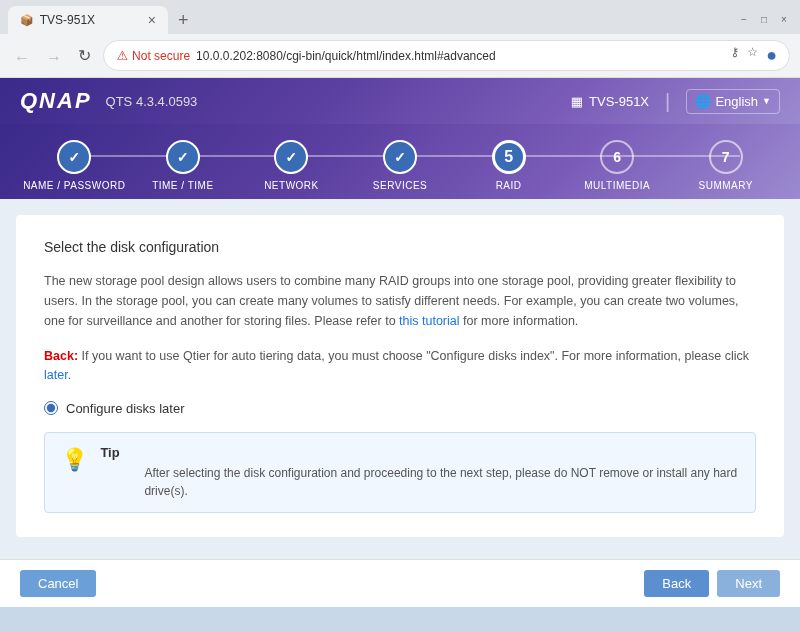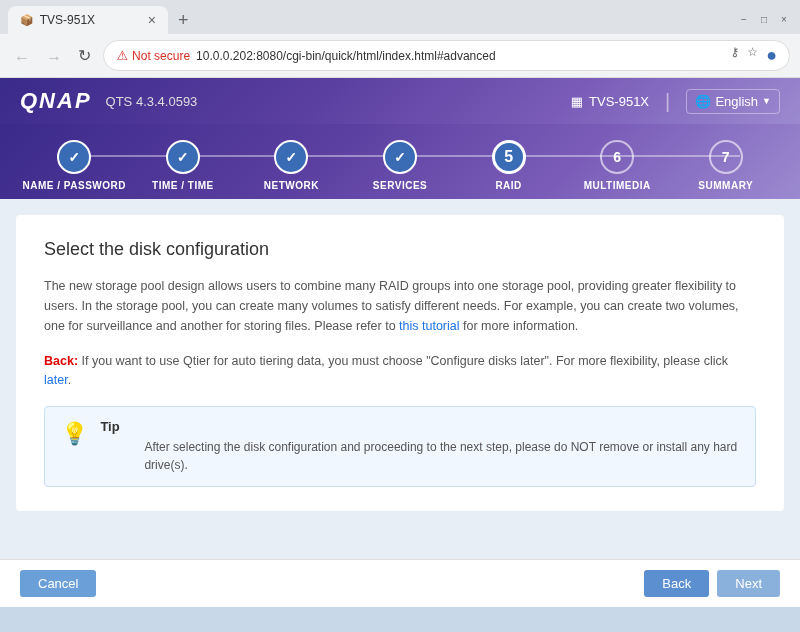--- a/index.html
+++ b/index.html
@@ -30,26 +30,26 @@
     .lang-selector { display: flex; align-items: center; gap: 4px; color: white; font-size: 13px; cursor: pointer; border: 1px solid rgba(255,255,255,0.4); border-radius: 4px; padding: 4px 8px; }
 
     
     .progress-bar { background: linear-gradient(135deg, #3a2a8a 0%, #5b3fa0 40%, #7a5cb8 70%, #9b8ad0 100%); padding: 16px 20px 8px; display: flex; align-items: flex-start; justify-content: space-between; position: relative; }
     .progress-bar::before { content: ''; position: absolute; top: 31px; left: 60px; right: 60px; height: 2px; background: rgba(255,255,255,0.4); }
     .step { display: flex; flex-direction: column; align-items: center; gap: 6px; z-index: 1; flex: 1; }
     .step-circle { width: 34px; height: 34px; border-radius: 50%; display: flex; align-items: center; justify-content: center; font-weight: bold; font-size: 14px; }
     .step-circle.done { background: #3a6bb5; color: white; border: 2px solid white; }
     .step-circle.active { background: #3a6bb5; color: white; border: 3px solid white; font-size: 16px; }
     .step-circle.inactive { background: transparent; color: white; border: 2px solid rgba(255,255,255,0.6); }
-    .step-label { color: white; font-size: 10px; font-weight: bold; letter-spacing: 0.5px; }
+    .step-label { color: white; font-size: 10px; font-weight: normal; letter-spacing: 0.5px; }
 
     
     .content-wrapper { background: #e8eef5; padding: 16px; min-height: 360px; }
     .card { background: white; border-radius: 4px; padding: 24px 28px; }
-    .card-title { font-size: 18px; color: #333; font-weight: normal; margin-bottom: 16px; }
+    .card-title { font-size: 14px; color: #333; font-weight: normal; margin-bottom: 16px; }
     .description { color: #555; font-size: 12.5px; line-height: 1.6; margin-bottom: 16px; }
     .description a { color: #1a73e8; text-decoration: none; }
     .note { color: #555; font-size: 12.5px; margin-bottom: 8px; }
     .note-warning { font-size: 12.5px; color: #555; margin-bottom: 16px; line-height: 1.5; }
     .note-warning strong { color: #d00; }
     .note-warning a { color: #1a73e8; text-decoration: none; }
     .radio-group { margin-bottom: 16px; }
     .radio-item { display: flex; align-items: center; gap: 8px; margin-bottom: 8px; cursor: pointer; font-size: 13px; color: #333; }
     .radio-item input[type=radio] { accent-color: #3a6bb5; width: 14px; height: 14px; }
 
@@ -173,24 +173,28 @@
 <div class="content-wrapper">
   <div class="card">
     <h2 class="card-title">Select the disk configuration</h2>
 
     <p class="description">
       <span>The new storage pool design allows users to combine many RAID groups into one storage pool, providing greater flexibility to users. In the storage pool, you can create many volumes to satisfy different needs. For example, you can create two volumes, one for surveillance and another for storing files. Please refer to </span><a href="#">this tutorial</a><span> for more information.</span>
     </p>
 
 
     <p class="note-warning">
-      <strong>Back: </strong><span>If you want to use Qtier for auto tiering data, you must choose "Configure disks later". For more flexibility, please click </span><a href="#">later</a><span>.</span>
+      <strong>Back: </strong><span>If you want to use Qtier for auto tiering data, you must choose "Configure disks index". For more information, please click </span><a href="#">later</a><span>.</span>
     </p>
 
     <div class="radio-group">
+      <label class="radio-item">
+        <input type="radio" name="disk-config" checked="" style="">
+        <span>Configure disks later</span>
+      </label>
     </div>
 
     <div class="tip-box">
       <div class="tip-icon">💡</div>
       <div class="tip-content">
         <div class="tip-title">Tip</div>
         <div class="tip-text">After selecting the disk configuration and proceeding to the next step, please do NOT remove or install any hard drive(s).</div>
       </div>
     </div>
   </div>

